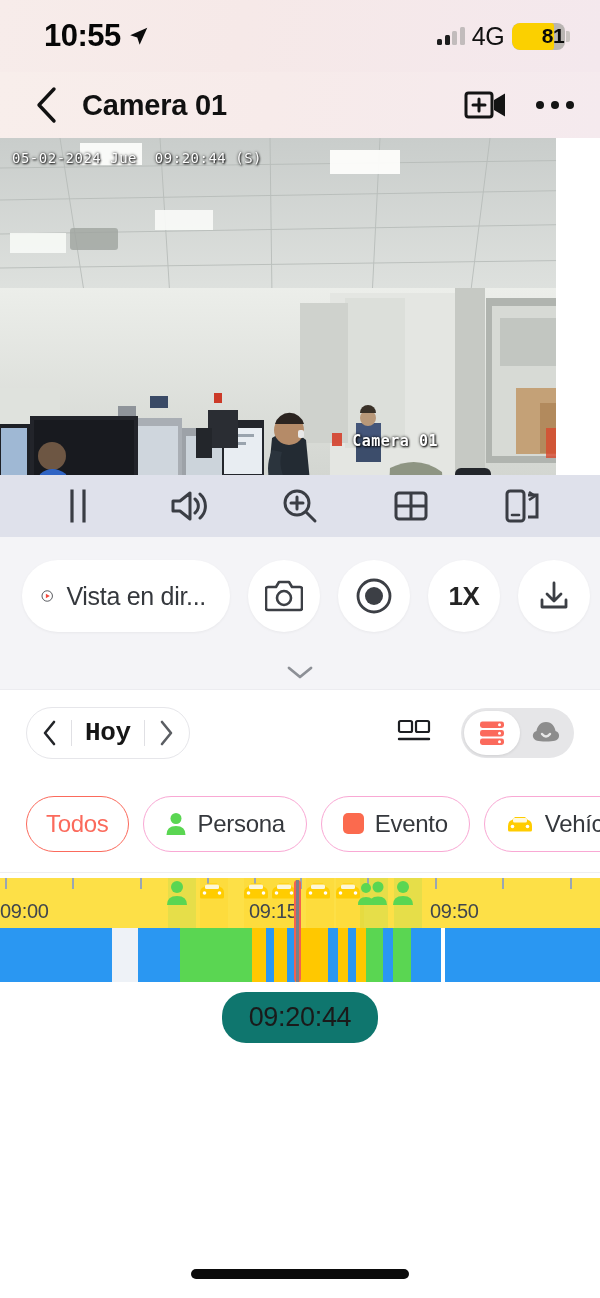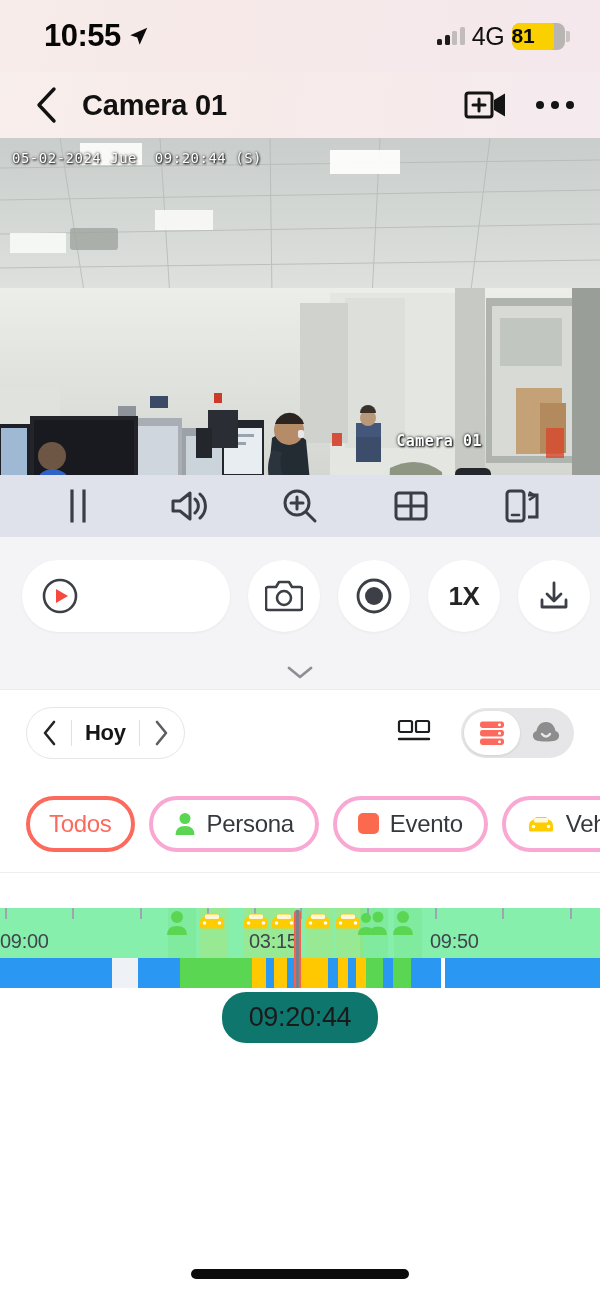--- a/index.html
+++ b/index.html
@@ -35,21 +35,21 @@
     background: #b9b5b2;
     position: relative; overflow: hidden;
     display: flex; align-items: center;
   }
   .batt-fill {
     position: absolute; left: 0; top: 0; bottom: 0; width: 80%;
     background: #fbd000; border-radius: 8px 3px 3px 8px;
   }
   .batt-num {
     position: relative; z-index: 2; width: 100%;
-    text-align: left; font-size: 21px; font-weight: bold; color: #0a0a0a;
+    text-align: right; font-size: 21px; font-weight: bold; color: #0a0a0a;
     padding-right: 0; letter-spacing: -0.3px;
   }
   .batt-tip {
     width: 4px; height: 11px; background: #c9c4c1;
     border-radius: 0 2px 2px 0; margin-left: 1.5px;
   }
 
   
   .header {
     position: absolute; top: 72px; left: 0; width: 600px; height: 66px;
@@ -60,21 +60,21 @@
   .hdr-title {
     font-size: 29px; font-weight: bold; color: #111; margin-left: 16px;
     letter-spacing: -0.2px;
   }
   .hdr-actions { margin-left: auto; display: flex; align-items: center; gap: 28px; }
   .dots { display: flex; gap: 7px; align-items: center; cursor: pointer; }
   .dots span { width: 8px; height: 8px; border-radius: 50%; background: #141414; display: block; }
 
   
   .video {
-    position: absolute; top: 138px; left: 0; width: 600px; height: 337px;
+    position: absolute; top: 138px; left: 0; width: 556px; height: 337px;
     overflow: hidden; background: #9aa09c;
   }
   .vid-svg { position: absolute; inset: 0; width: 600px; height: 337px; }
   .vid-ts {
     position: absolute; top: 12px; left: 12px;
     font-family: "DejaVu Sans Mono", monospace;
     font-size: 14px; color: #fdfdfd; letter-spacing: 0.5px;
     text-shadow: 0 0 3px rgba(0,0,0,.85), 1px 1px 2px rgba(0,0,0,.9);
     white-space: pre;
   }
@@ -125,52 +125,52 @@
     position: absolute; top: 689px; left: 0; width: 600px; height: 86px;
     background: #fff; display: flex; align-items: center; padding: 0 26px;
     border-top: 1px solid #ececf0;
   }
   .date-nav {
     height: 52px; border: 1px solid #e6e6ea; border-radius: 26px;
     display: flex; align-items: center; background: #fff; cursor: pointer;
   }
   .dn-arrow { width: 44px; height: 50px; display: flex; align-items: center; justify-content: center; cursor: pointer; }
   .dn-sep { width: 1px; height: 26px; background: #e0e0e4; }
-  .dn-label { font-size: 22px; font-weight: bold; color: #161616; padding: 0 13px; letter-spacing: -0.3px; }
+  .dn-label { font-size: 26px; font-weight: bold; color: #161616; padding: 0 13px; letter-spacing: -0.3px; font-family: Liberation Mono, monospace; }
   .db-right { margin-left: auto; display: flex; align-items: center; gap: 30px; }
   .seg-toggle {
     width: 113px; height: 50px; border-radius: 25px; background: #e6e6e8;
     display: flex; align-items: center; padding: 3px; cursor: pointer;
   }
   .seg-on {
     width: 56px; height: 44px; border-radius: 22px; background: #fff;
     display: flex; align-items: center; justify-content: center;
     box-shadow: 0 1px 3px rgba(0,0,0,.10);
   }
   .seg-off { width: 51px; height: 44px; display: flex; align-items: center; justify-content: center; }
 
   
   .chips {
     position: absolute; top: 775px; left: 0; width: 600px; height: 98px;
     background: #fff; display: flex; align-items: center; gap: 14px;
     padding: 0 26px; border-bottom: 1px solid #eeeef1;
   }
   .chip {
-    height: 56px; border-radius: 28px; border: 4px solid #f9a8d4; background: #fff;
+    height: 56px; border-radius: 28px; border: 1px solid #f9a8d4; background: #fff;
     display: flex; align-items: center; gap: 11px; padding: 0 21px;
     font-size: 24px; color: #35383d; cursor: pointer; white-space: nowrap;
     letter-spacing: -0.3px;
   }
   .chip.sel { border-color: #fb6a5c; color: #fb6a5c; padding: 0 19px; }
   .sq-evento { width: 21px; height: 21px; border-radius: 5px; background: #fb6a4e; display: block; }
 
   
   .timeline {
-    position: absolute; top: 908px; left: 0; width: 600px; height: 80px;
-    background: #86efac; overflow: hidden;
+    position: absolute; top: 878px; left: 0; width: 600px; height: 104px;
+    background: #fde047; overflow: hidden;
   }
   .tl-ruler { position: absolute; top: 0; left: 0; width: 600px; height: 50px; }
   .tl-tick { position: absolute; top: 0; width: 2px; height: 11px; background: #9aa6b3; }
   .tl-time {
     position: absolute; top: 22px; font-size: 20px; color: #40464d;
     letter-spacing: -0.3px; white-space: nowrap;
   }
   .tl-ev-icon { position: absolute; top: 2px; }
   .tl-tint { position: absolute; top: 0; height: 50px; }
   .tl-bars { position: absolute; top: 50px; left: 0; width: 600px; height: 54px; background: #eef2f7; }
@@ -457,20 +457,21 @@
     </span>
   </div>
 
   <div class="actions-wrap">
     <div class="actions">
       <div class="live-pill">
         <svg width="38" height="38" viewBox="0 0 38 38">
           <circle cx="19" cy="19" r="16" fill="none" stroke="#3c3f45" stroke-width="2.6"></circle>
           <path d="M15 12 L27 19 L15 26 Z" fill="#f4493c"></path>
         </svg>
+        <span class="live-txt">Vista en dir...</span>
       </div>
       <div class="circ-btn">
         <svg width="38" height="34" viewBox="0 0 38 34">
           <path d="M3 8 h8 l3 -5 h10 l3 5 h8 a2 2 0 0 1 2 2 v19 a2 2 0 0 1 -2 2 H3 a2 2 0 0 1 -2 -2 V10 a2 2 0 0 1 2 -2 z" fill="none" stroke="#3c3f45" stroke-width="2.6" stroke-linejoin="round"></path>
           <circle cx="19" cy="19" r="7" fill="none" stroke="#3c3f45" stroke-width="2.6"></circle>
         </svg>
       </div>
       <div class="circ-btn">
         <svg width="38" height="38" viewBox="0 0 38 38">
           <circle cx="19" cy="19" r="16" fill="none" stroke="#3c3f45" stroke-width="2.8"></circle>
@@ -572,21 +573,21 @@
         <div class="tl-tint" style="left: 306px; width: 28px; background: rgba(255, 200, 0, 0.14);"></div>
         <div class="tl-tint" style="left: 336px; width: 28px; background: rgba(255, 200, 0, 0.14);"></div>
         <div class="tl-tint" style="left: 360px; width: 28px; background: rgba(90, 214, 82, 0.14);"></div>
         <div class="tl-tint" style="left: 394px; width: 28px; background: rgba(90, 214, 82, 0.14);"></div>
         <div class="tl-tick" style="left: 5px;"></div>
         <div class="tl-time" style="left: 0px;">09:00</div>
         <div class="tl-tick" style="left: 72px;"></div>
         <div class="tl-tick" style="left: 140px;"></div>
         <div class="tl-tick" style="left: 207px;"></div>
         <div class="tl-tick" style="left: 254px;"></div>
-        <div class="tl-time" style="left: 249px;">03:15</div>
+        <div class="tl-time" style="left: 249px;">09:15</div>
         <div class="tl-tick" style="left: 300px;"></div>
         <div class="tl-tick" style="left: 367px;"></div>
         <div class="tl-tick" style="left: 435px;"></div>
         <div class="tl-time" style="left: 430px;">09:50</div>
         <div class="tl-tick" style="left: 502px;"></div>
         <div class="tl-tick" style="left: 570px;"></div>
         <div class="tl-ev-icon" style="left: 166px;"><svg width="22" height="26" viewBox="0 0 22 26">
             <circle cx="11" cy="7" r="6" fill="#5ad652"></circle>
             <path d="M1 25 q0 -9 10 -9 q10 0 10 9 z" fill="#5ad652"></path>
           </svg></div>

